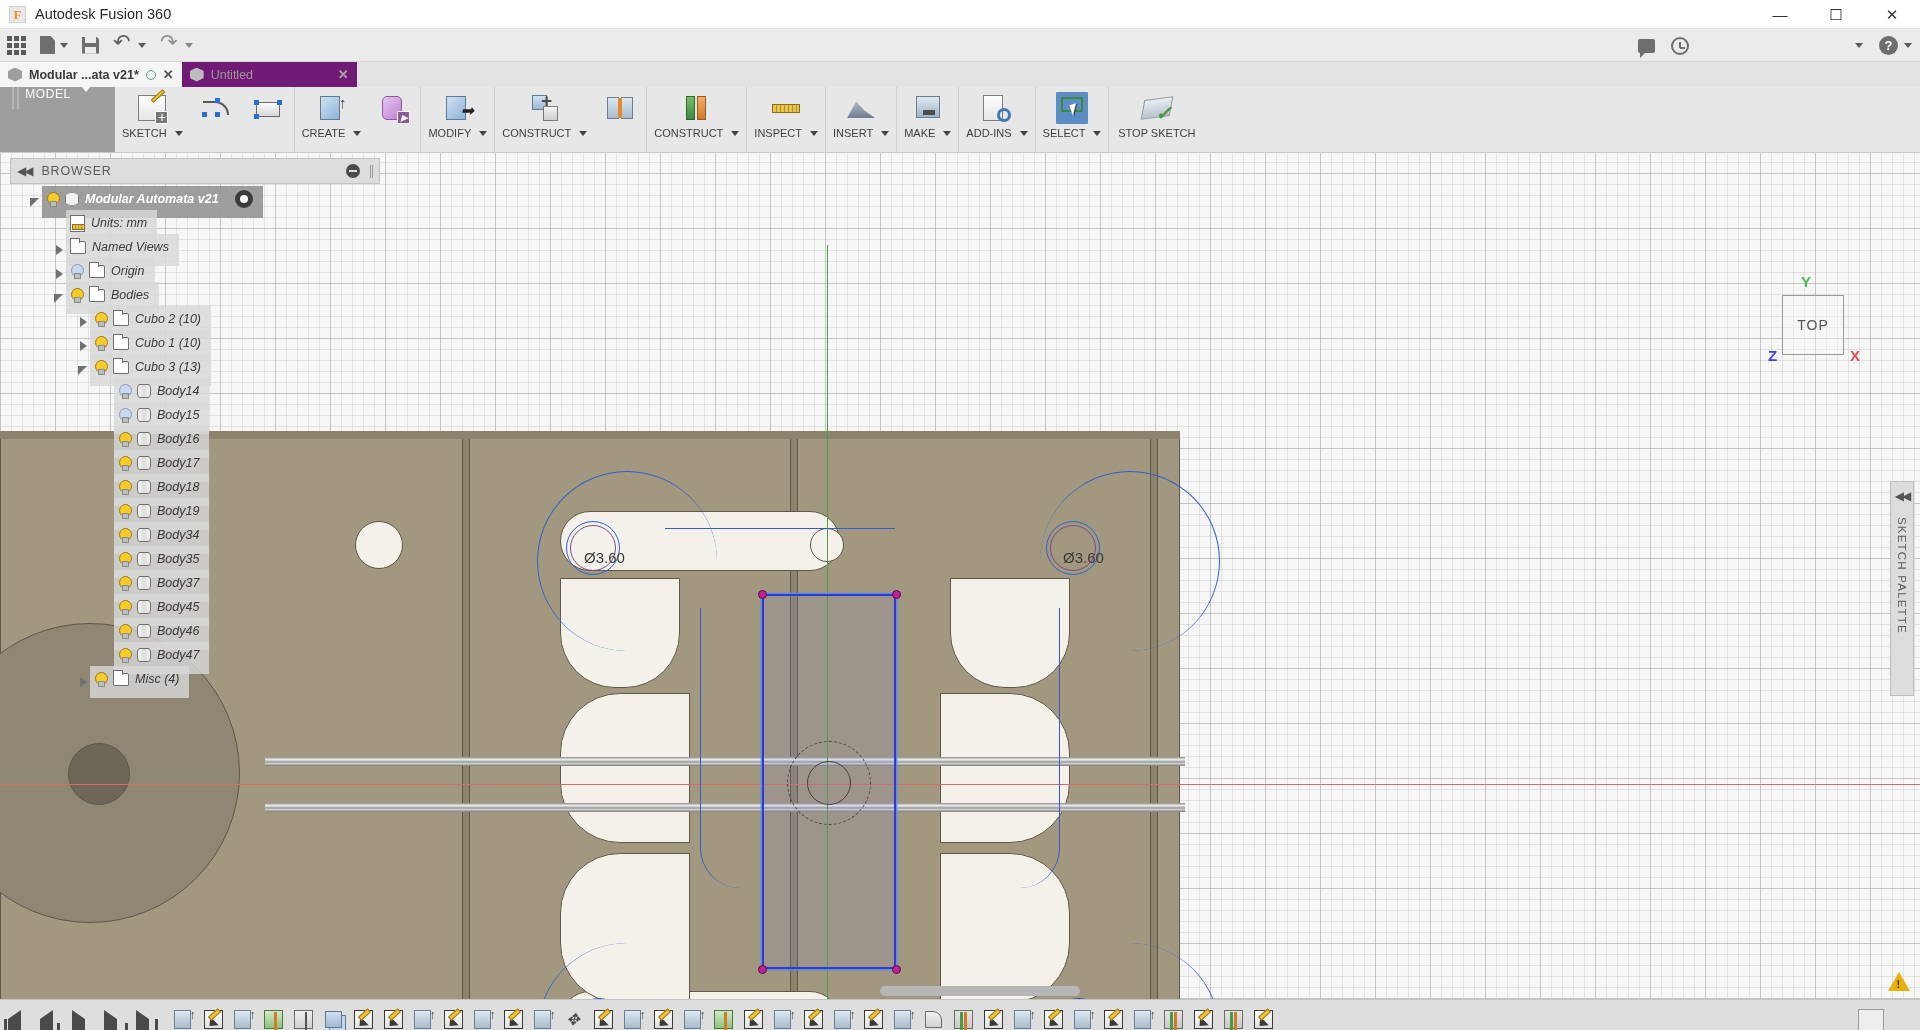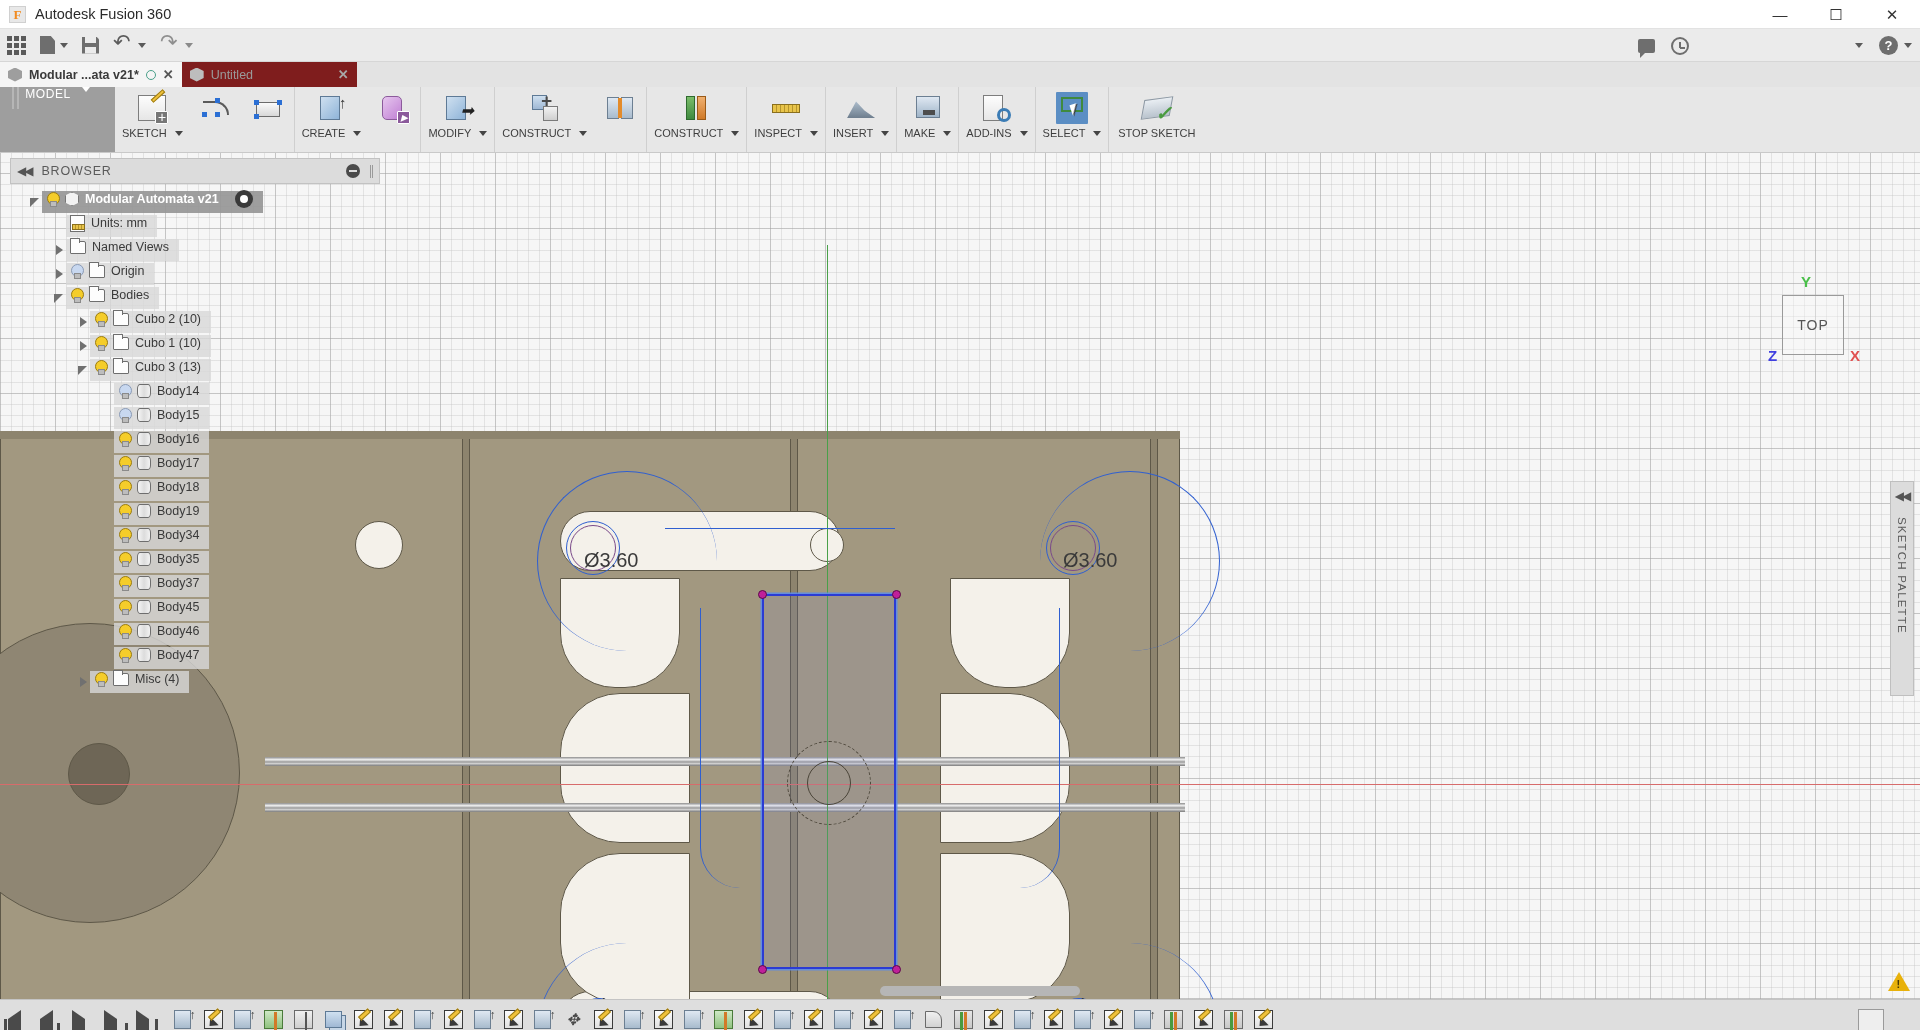--- a/index.html
+++ b/index.html
@@ -46,21 +46,21 @@
   .clock-ico::after{content:"";position:absolute;left:6px;top:3px;width:2px;height:6px;background:#6e6e6e;}
   .clock-ico::before{content:"";position:absolute;left:7px;top:8px;width:5px;height:2px;background:#6e6e6e;}
   .help-ico{ width:19px;height:19px;border-radius:50%;background:#6e6e6e;color:#fff;
     font-size:13px;font-weight:bold;text-align:center;line-height:19px;}
 
   
   .tabbar{ height:25px; background:#e3e3e3; display:flex; align-items:flex-end; }
   .tab{ height:25px; display:flex; align-items:center; padding:0 8px; gap:7px;
     font-size:12.5px; }
   .tab.active{ background:#f5f5f5; color:#3a3a3a; font-weight:bold; }
-  .tab.inactive{ background:#7f1d1d; color:#9a9a9a; min-width:175px; }
+  .tab.inactive{ background:#701a75; color:#9a9a9a; min-width:175px; }
   .cube-ico{ width:14px;height:14px;background:#9e9e9e;
     clip-path:polygon(50% 0,100% 25%,100% 75%,50% 100%,0 75%,0 25%);}
   .cube-ico.dim{ background:#bdbdbd; }
   .tab-dot{ width:10px;height:10px;border:1.6px solid #4aa08a;border-radius:50%;}
   .tab-x{ font-size:13px; color:#555; font-weight:bold; }
   .tab-x.dim{ color:#a8a8a8; }
 
   
   .ribbon{ height:66px; background:#e7e7e7; display:flex; align-items:stretch;
     border-bottom:1px solid #c9c9c9; position:relative; }
@@ -138,41 +138,41 @@
       repeating-linear-gradient(0deg,rgba(160,160,160,.45) 0 1px,transparent 1px 55px),
       repeating-linear-gradient(90deg,rgba(160,160,160,.45) 0 1px,transparent 1px 55px); }
   .plate{ position:absolute; background:#a29880; border:1px solid #5e5848; }
   .hole{ position:absolute; background:#f4f1ea; border:1px solid #5e5848; border-radius:50%;}
   .lobe{ position:absolute; background:#f4f1ea; border:1px solid #5e5848; }
   .axisX{ position:absolute; left:0; top:631px; width:1920px; height:1px; background:#d76b6b; }
   .axisY{ position:absolute; left:827px; top:92px; width:1px; height:860px; background:#49a049; }
   .bluecurve{ position:absolute; border:1.6px solid #2f5fd0; background:transparent; }
   .dimcircle{ position:absolute; border:1.7px solid #2f5fd0; border-radius:50%; }
   .dimcircle2{ position:absolute; border:1.5px solid #7a4a8a; border-radius:50%; }
-  .dimtxt{ position:absolute; font-size:20px; color:#3a3a3a;
+  .dimtxt{ position:absolute; font-size:15px; color:#3a3a3a;
     font-family:"Liberation Sans", sans-serif; }
   .selrect{ position:absolute; border:2px solid #2b3bd4; background:rgba(120,130,220,.12);
     box-shadow:0 0 0 1.5px rgba(90,140,235,.85);}
   .gp{ position:absolute; width:9px;height:9px;border-radius:50%;background:#c0209a;
     border:1.6px solid #5a0a48; }
   .shaft{ position:absolute; background:linear-gradient(#8d8d8d,#f0f0f0 30%,#9a9a9a 55%,#cfcfcf 72%,#7a7a7a);}
 
   
   .browser{ position:absolute; left:10px; top:5px; width:370px; }
   .bhead{ height:26px; background:#dcdcdc; border:1px solid #c2c2c2;
     display:flex; align-items:center; padding:0 6px; gap:10px; }
   .bhead .lbl{ font-size:12.5px; color:#5a5a5a; letter-spacing:.8px; }
   .dbl-left{ color:#555; font-size:12px; letter-spacing:-2px; }
   .minus-ico{ width:14px;height:14px;border-radius:50%;background:#4a4a4a;position:relative;}
   .minus-ico::after{content:"";position:absolute;left:3px;top:6px;width:8px;height:2px;background:#dcdcdc;}
   .grip{ width:3px;height:13px;border-left:1px solid #9a9a9a;border-right:1px solid #9a9a9a;}
   .tree{ margin-top:6px; }
   .trow{ display:flex; align-items:center; height:24px; font-size:12.5px; color:#3a3a3a; }
   .trow .tl{ display:flex; align-items:center; gap:6px; padding:2px 10px 8px 4px;
-    background:rgba(216,216,216,.80); height:22px; }
+    background:rgba(216,216,216,.80); height:32px;font-style:italic; }
   .trow.root .tl{ background:rgba(150,150,150,.92); color:#fff; font-weight:bold; }
   .tri{ width:14px; height:14px; position:relative; flex:0 0 14px; }
   .tri.closed::after{ content:""; position:absolute; left:4px; top:2px;
     border-left:7px solid transparent; border-top:5px solid transparent;
     border-bottom:5px solid transparent; border-left-color:#707070;
     width:0;height:0; }
   .tri.open::after{ content:""; position:absolute; left:2px; top:3px; width:0;height:0;
     border-left:9px solid #707070; border-bottom:9px solid transparent;
     transform:rotate(0deg); }
   .bulb{ width:13px;height:15px; position:relative; flex:0 0 13px;}

